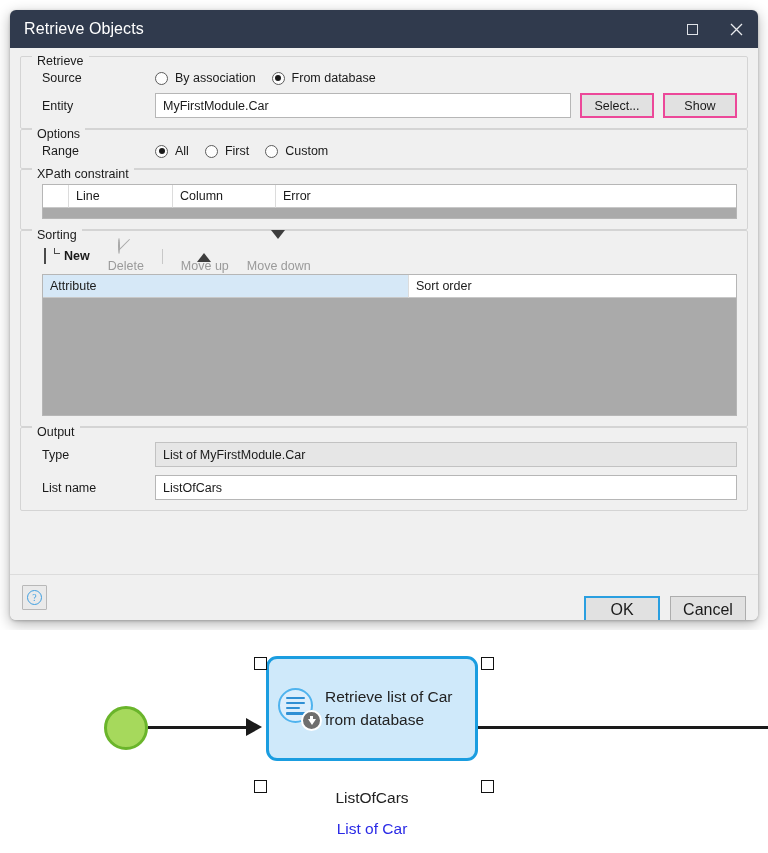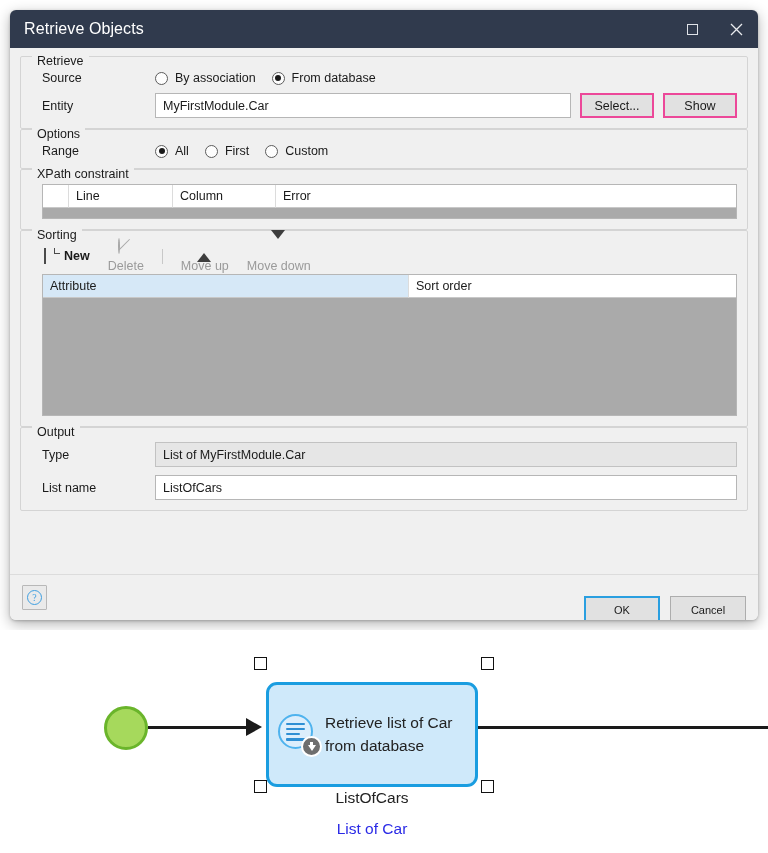--- a/index.html
+++ b/index.html
@@ -187,21 +187,21 @@
   }
   .help-btn .q {
     width:15px;height:15px;border-radius:50%;border:1.3px solid #3f9fe0;
     color:#3f9fe0;font-size:10px;line-height:13px;text-align:center;
     font-family:"Liberation Serif", serif;
   }
   .footer .spacer { flex:1; }
   .fbtn {
     height:27px; width:76px;
     border:1px solid #adadad; background:#e1e1e1;
-    font-size:11px; color:#1a1a1a;
+    font-size:16px; color:#1a1a1a;
     display:flex; align-items:center; justify-content:center;
     margin-left:10px;
     margin-top:24px;
   }
   .fbtn.primary { border:2px solid #2a9fe0; background:#e1e1e1; }
 
   
   .canvas { position:absolute; left:0; top:630px; width:768px; height:223px; background:#ffffff; }
 
   .start-node {
@@ -219,21 +219,21 @@
     width:0;height:0;
     border-top:9px solid transparent; border-bottom:9px solid transparent;
     border-left:16px solid #1a1a1a;
   }
   .flow-line-out {
     position:absolute; left:478px; top:726px;
     width:290px; height:2.5px; background:#1a1a1a;
   }
 
   .activity {
-    position:absolute; left:266px; top:682px;
+    position:absolute; left:266px; top:656px;
     width:212px; height:105px;
     background:#cfe9fa;
     border:3px solid #1a9de0;
     border-radius:11px;
     display:flex; align-items:center;
     padding-left:8px;
   }
   .act-icon { width:44px; min-width:44px; height:44px; position:relative; margin-right:4px; }
   .act-icon .disc {
     position:absolute; left:1px; top:1px;

